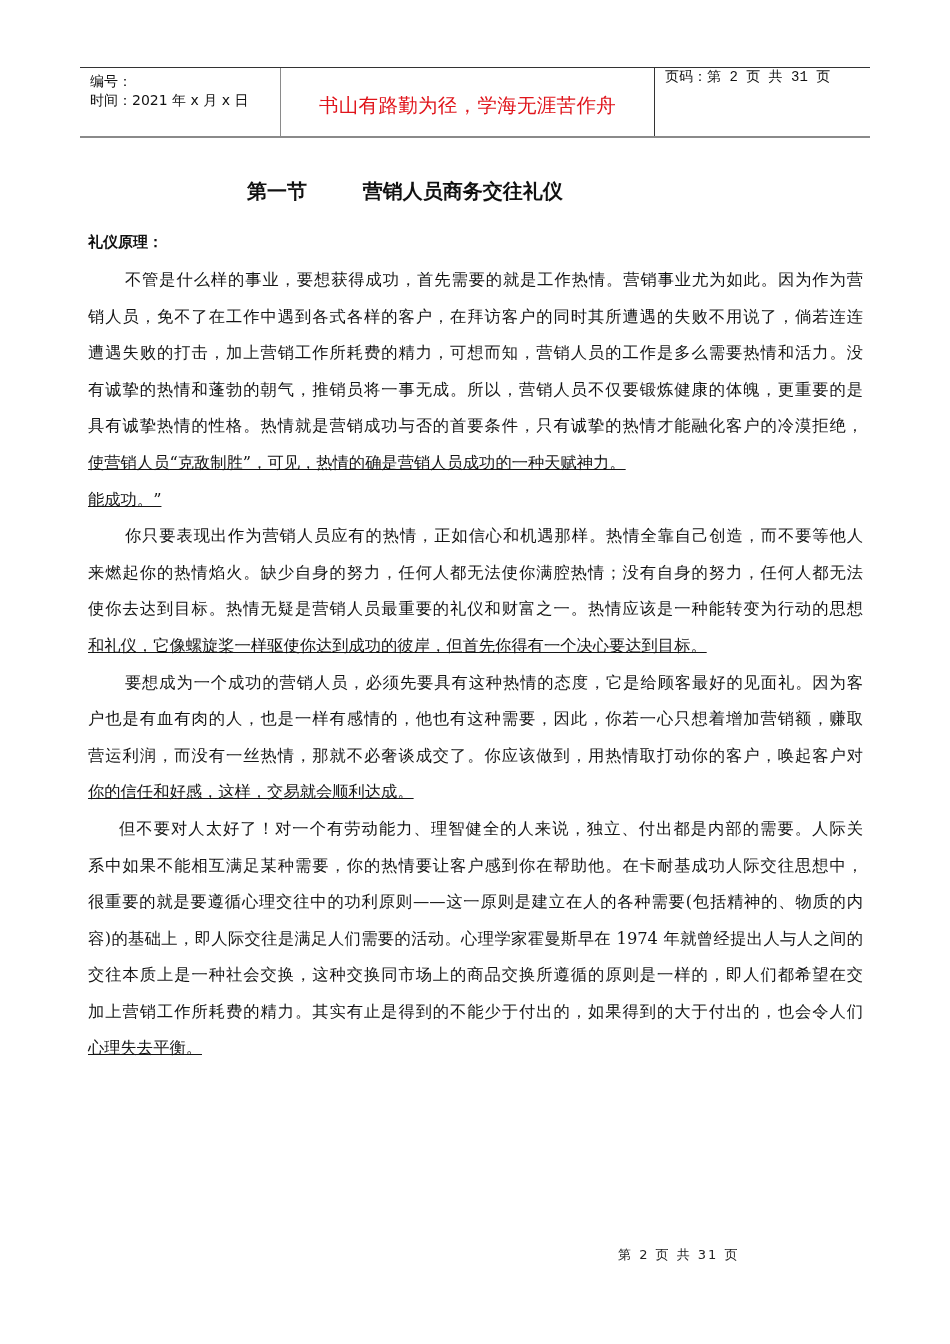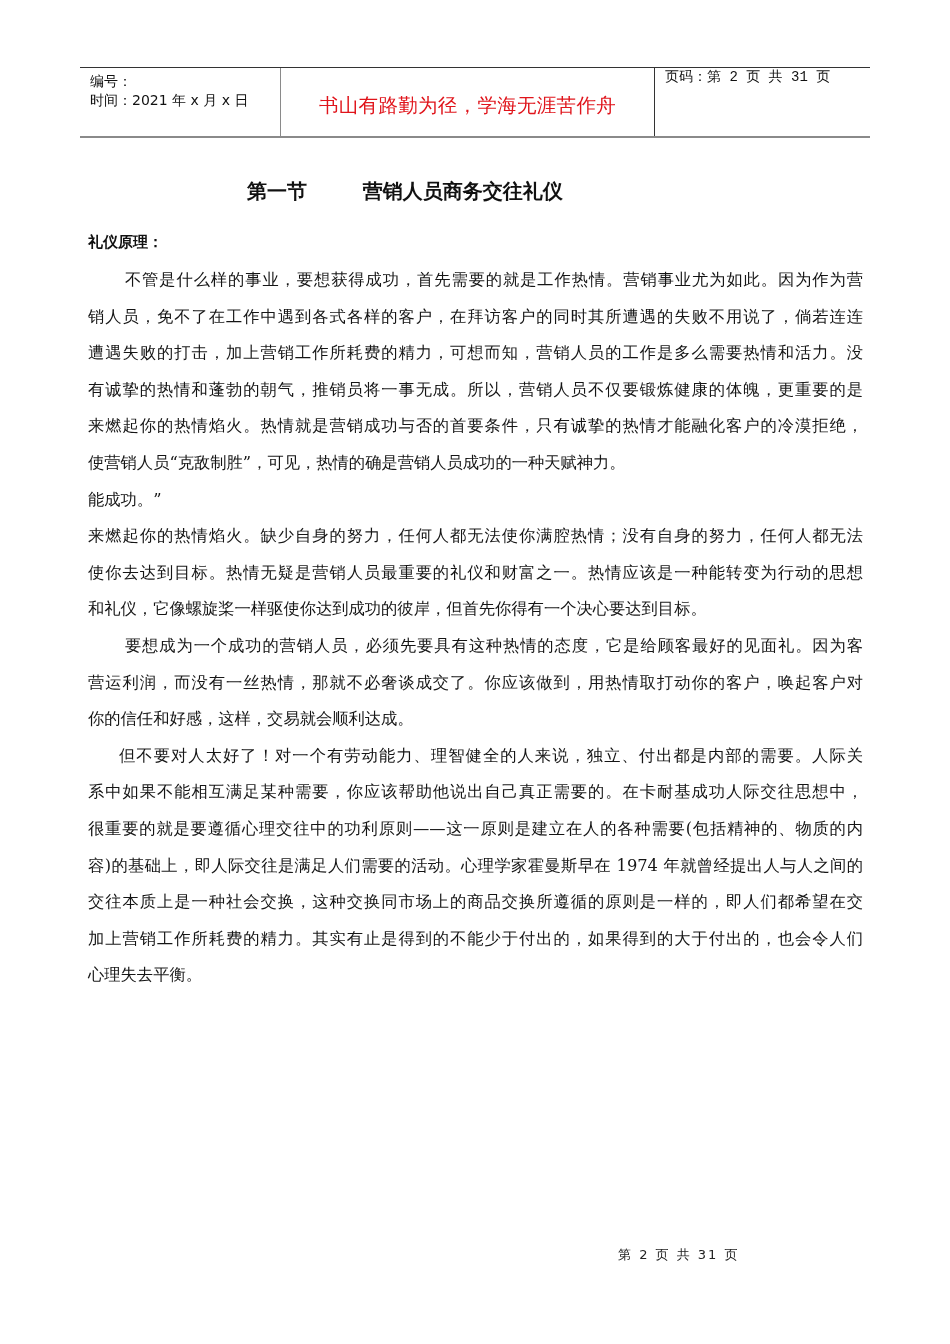--- a/index.html
+++ b/index.html
@@ -95,20 +95,21 @@
       white-space: nowrap;
     }
     .line {
       display: block;
       height: 36.6px;
       text-align: justify;
       text-align-last: justify;
     }
     .line.last {
       text-align-last: left;
+      text-decoration: underline;
     }
     .indent {
       display: inline-block;
       width: 36px;
     }
     .footer-page {
       position: absolute;
       left: 618px;
       top: 1246px;
       font-family: "DejaVu Sans", "Liberation Sans", sans-serif;
@@ -137,44 +138,46 @@
 <div class="section-title">第一节        营销人员商务交往礼仪</div>
 <div class="subheading">礼仪原理：</div>
 
 <div class="body-text">
 
   <div class="para">
     <span class="line"><span class="indent"></span><span>不管是什么样的事业，要想获得成功，首先需要的就是工作热情。营销事业尤为如此。因为作为营</span></span>
     <span class="line">销人员，免不了在工作中遇到各式各样的客户，在拜访客户的同时其所遭遇的失败不用说了，倘若连连</span>
     <span class="line">遭遇失败的打击，加上营销工作所耗费的精力，可想而知，营销人员的工作是多么需要热情和活力。没</span>
     <span class="line">有诚挚的热情和蓬勃的朝气，推销员将一事无成。所以，营销人员不仅要锻炼健康的体魄，更重要的是</span>
-    <span class="line">来燃起你的热情焰火。热情就是营销成功与否的首要条件，只有诚挚的热情才能融化客户的冷漠拒绝，</span>
+    <span class="line">具有诚挚热情的性格。热情就是营销成功与否的首要条件，只有诚挚的热情才能融化客户的冷漠拒绝，</span>
     <span class="line last">使营销人员“克敌制胜”，可见，热情的确是营销人员成功的一种天赋神力。</span>
   </div>
 
   <div class="para">
     <span class="line last">能成功。”</span>
   </div>
 
   <div class="para">
+    <span class="line"><span class="indent"></span><span>你只要表现出作为营销人员应有的热情，正如信心和机遇那样。热情全靠自己创造，而不要等他人</span></span>
     <span class="line">来燃起你的热情焰火。缺少自身的努力，任何人都无法使你满腔热情；没有自身的努力，任何人都无法</span>
     <span class="line">使你去达到目标。热情无疑是营销人员最重要的礼仪和财富之一。热情应该是一种能转变为行动的思想</span>
     <span class="line last">和礼仪，它像螺旋桨一样驱使你达到成功的彼岸，但首先你得有一个决心要达到目标。</span>
   </div>
 
   <div class="para">
     <span class="line"><span class="indent"></span><span>要想成为一个成功的营销人员，必须先要具有这种热情的态度，它是给顾客最好的见面礼。因为客</span></span>
+    <span class="line">户也是有血有肉的人，也是一样有感情的，他也有这种需要，因此，你若一心只想着增加营销额，赚取</span>
     <span class="line">营运利润，而没有一丝热情，那就不必奢谈成交了。你应该做到，用热情取打动你的客户，唤起客户对</span>
     <span class="line last">你的信任和好感，这样，交易就会顺利达成。</span>
   </div>
 
 
   <div class="para">
     <span class="line"><span class="indent" style="width:30px"></span><span>但不要对人太好了！对一个有劳动能力、理智健全的人来说，独立、付出都是内部的需要。人际关</span></span>
-    <span class="line">系中如果不能相互满足某种需要，你应该帮助他说出自己真正需要的。在卡耐基成功人际交往思想中，</span>
+    <span class="line">系中如果不能相互满足某种需要，你的热情要让客户感到你在帮助他。在卡耐基成功人际交往思想中，</span>
     <span class="line">很重要的就是要遵循心理交往中的功利原则——这一原则是建立在人的各种需要(包括精神的、物质的内</span>
     <span class="line">容)的基础上，即人际交往是满足人们需要的活动。心理学家霍曼斯早在 1974 年就曾经提出人与人之间的</span>
     <span class="line">交往本质上是一种社会交换，这种交换同市场上的商品交换所遵循的原则是一样的，即人们都希望在交</span>
     <span class="line">加上营销工作所耗费的精力。其实有止是得到的不能少于付出的，如果得到的大于付出的，也会令人们</span>
     <span class="line last">心理失去平衡。</span>
   </div>
 </div>
 
 <div class="footer-page">第 2 页 共 31 页</div>
 

